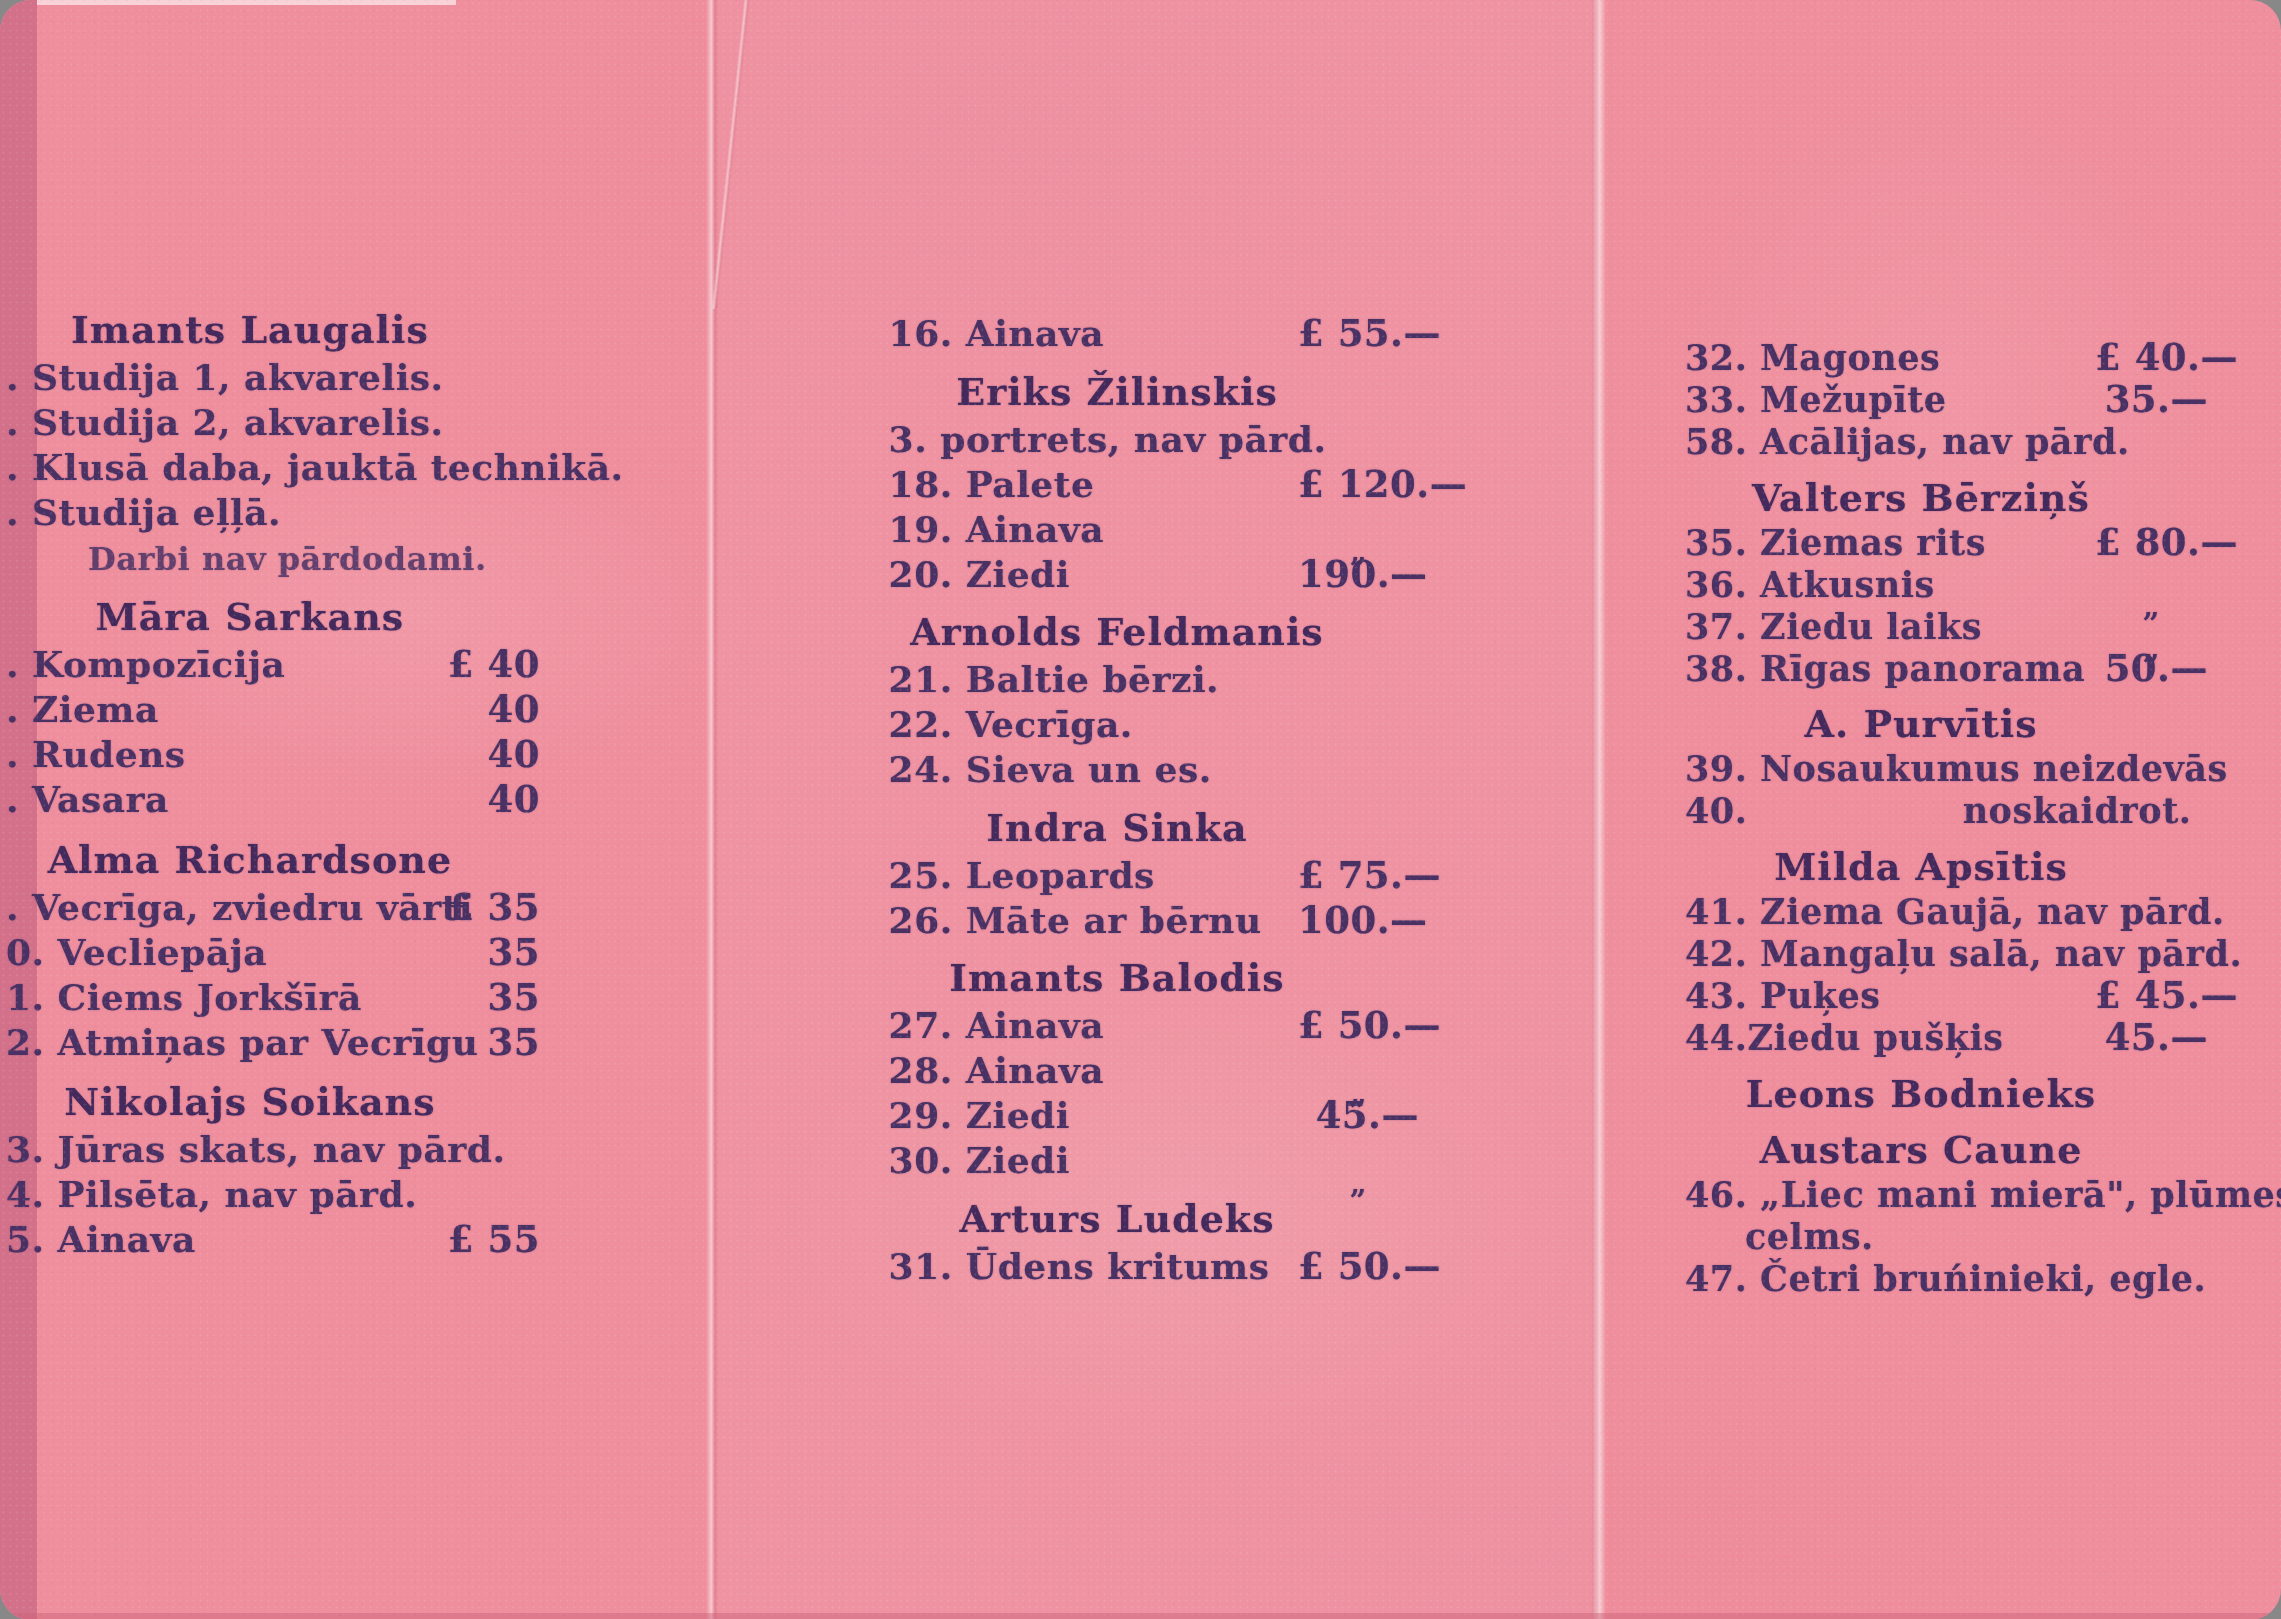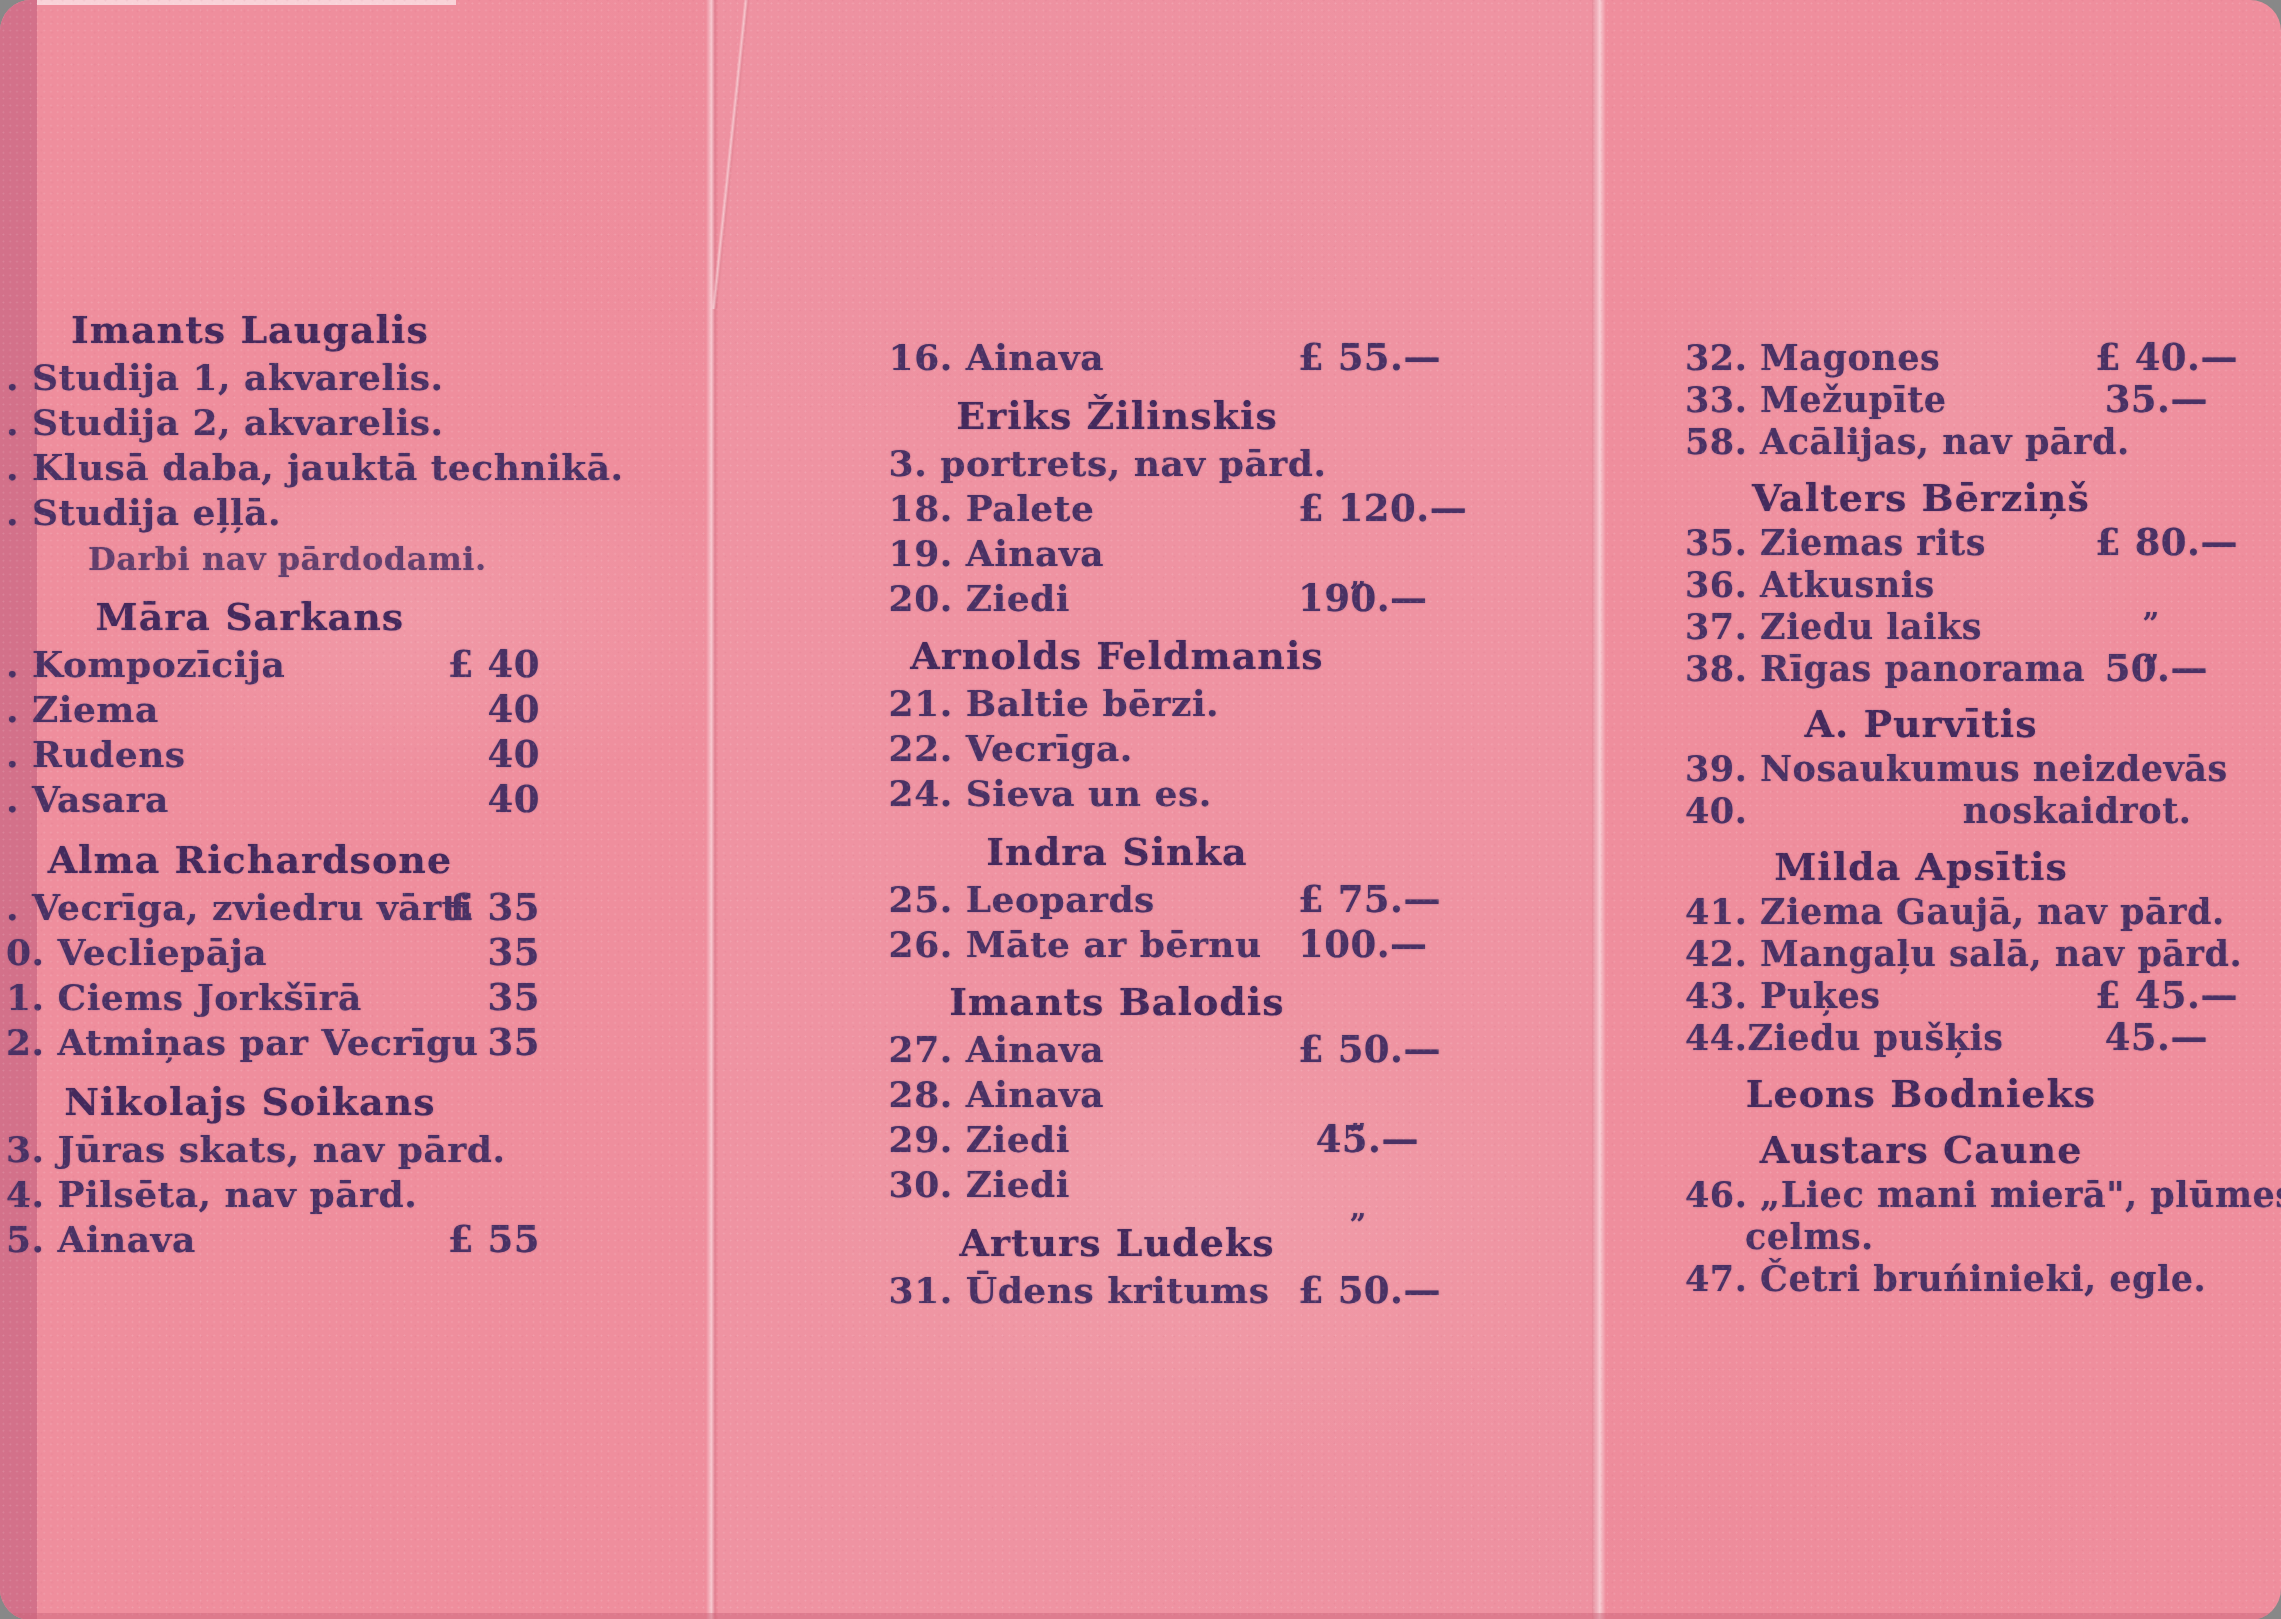--- a/index.html
+++ b/index.html
@@ -30,21 +30,21 @@
   .crease{position:absolute;top:0;height:100%;pointer-events:none;}
   #crease-left{left:706px;width:11.7px;background:linear-gradient(90deg, transparent, rgba(255,255,255,.50) 45%, rgba(193,96,117,.30) 75%, transparent);}
   #crease-left-top{position:absolute;left:728px;top:-11.7px;width:6.8px;height:322px;transform:rotate(6deg);
     background:linear-gradient(90deg, transparent, rgba(255,255,255,.45), rgba(193,96,117,.22), transparent);}
   #crease-right{left:1592px;width:13.7px;background:linear-gradient(90deg, rgba(193,96,117,.24), rgba(255,255,255,.55) 55%, transparent);}
   .panel-light{position:absolute;top:0;height:100%;background:rgba(255,255,255,.05);pointer-events:none;}
   #light-mid{left:718px;width:878px;}
   
   .panel{position:absolute;}
   #panel-left{left:5.9px;top:293px;width:552px;}
-  #panel-middle{left:873px;top:312px;width:585px;margin-top:24px;}
+  #panel-middle{left:873px;top:312px;width:585px;}
   #panel-right{left:1685px;top:336px;width:526px;}
   .hdr{font-weight:bold;text-align:center;font-size:38px;line-height:45px;height:45px;
        color:#44295c;letter-spacing:1px;text-shadow:0 0 1.6px rgba(72,46,98,.55);}
   #panel-left  .hdr{width:488px;margin:13.7px 0 3.9px 0;}
   #panel-middle .hdr{width:488px;margin:11.7px 0 3.9px 0;}
   #panel-right .hdr{width:472px;margin:13.7px 0 2px 0;height:43px;line-height:43px;}
   .row{position:relative;font-weight:bold;font-size:36px;line-height:43px;white-space:nowrap;
        text-shadow:0 0 1.6px rgba(72,46,98,.5);letter-spacing:0.5px;}
   #panel-left  .row{height:45px;}
   #panel-middle .row{height:45px;padding-left:15.6px;}

